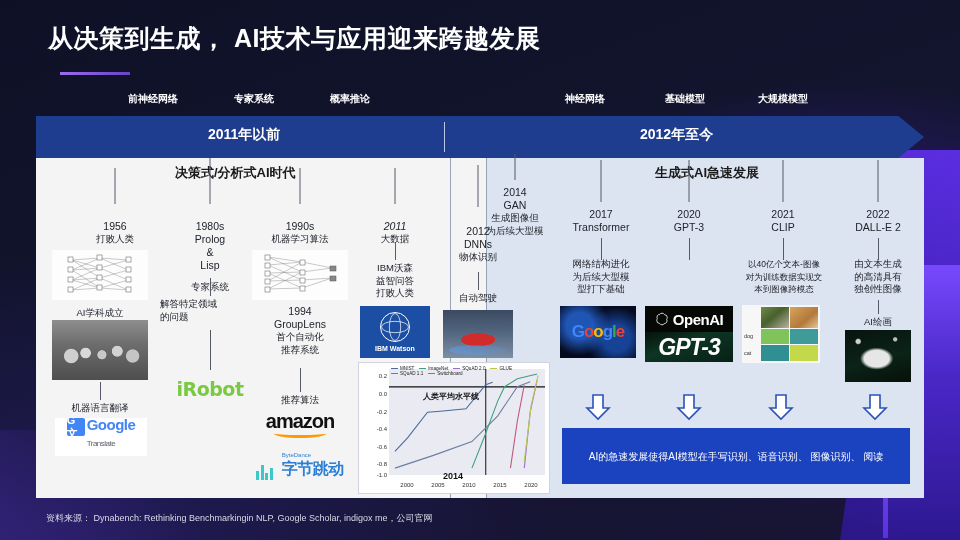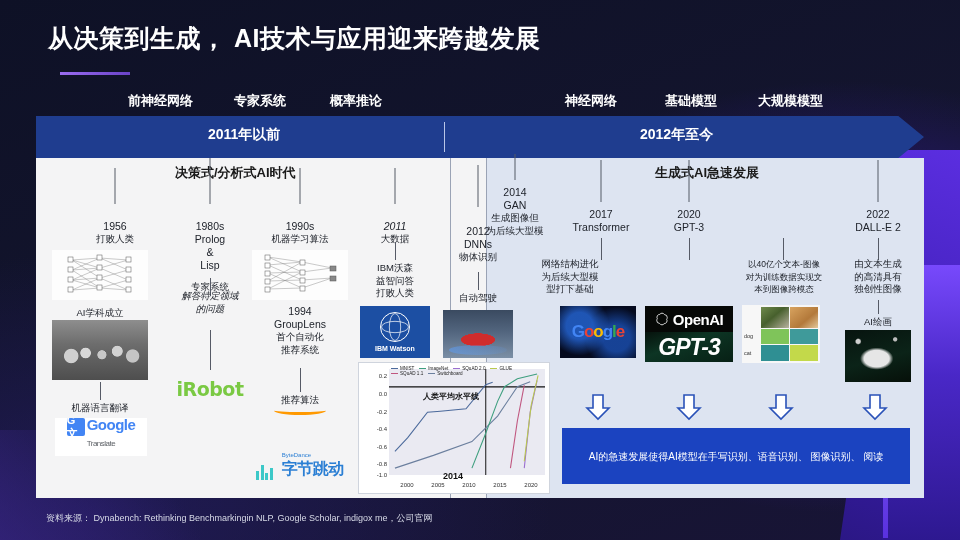--- a/index.html
+++ b/index.html
@@ -55,21 +55,21 @@
   }
   .title-underline {
     position: absolute; left: 60px; top: 72px;
     width: 70px; height: 3px;
     background: linear-gradient(90deg, #9a6cf0, #6a43c8);
   }
 
   
   .era-label {
     position: absolute; top: 92px;
-    font-size: 13px; font-weight: bold; color: #ffffff;
+    font-size: 10px; font-weight: bold; color: #ffffff;
     white-space: nowrap;
   }
 
   
   .banner {
     position: absolute; left: 36px; top: 116px;
     width: 888px; height: 42px;
     background: #1f3d8f;
     clip-path: polygon(0 0, 95.5% 0, 95.5% -28%, 100% 50%, 95.5% 128%, 95.5% 100%, 0 100%);
   }
@@ -414,21 +414,21 @@
 
   <div class="entry" style="left:160px; top:180px; width:100px;">
     <div class="stem" style="top:-22px; height:46px;"></div>
     <div class="yr" style="margin-top:40px;">1980s</div>
     <div class="yr">Prolog</div>
     <div class="yr">&amp;</div>
     <div class="yr">Lisp</div>
     <div class="desc" style="margin-top:9px;">专家系统</div>
   </div>
   <div class="stem" style="position:absolute; left:210px; top:278px; width:1px; height:18px; background:#555a66;"></div>
-  <div class="desc" style="position:absolute; left:160px; top:290px; width:100px; text-align:center; white-space:pre-line;font-style:italic;">解答特定领域
+  <div class="desc" style="position:absolute; left:160px; top:298px; width:100px; white-space:pre-line;">解答特定领域
 的问题</div>
   <div class="stem" style="position:absolute; left:210px; top:330px; width:1px; height:40px; background:#555a66;"></div>
   <div class="irobot" style="position:absolute; left:160px; top:378px; width:100px; text-align:center;">iRobot</div>
 
   <div class="entry" style="left:248px; top:180px; width:104px;">
     <div class="stem" style="top:-12px; height:36px;"></div>
     <div class="yr" style="margin-top:40px;">1990s</div>
     <div class="desc">机器学习算法</div>
   </div>
   <div class="tile" style="left:252px; top:250px; width:96px; height:50px;">
@@ -458,20 +458,21 @@
   </div>
   <div class="entry" style="left:248px; top:305px; width:104px;">
     <div class="yr">1994</div>
     <div class="yr">GroupLens</div>
     <div class="desc">首个自动化</div>
     <div class="desc">推荐系统</div>
   </div>
   <div class="stem" style="position:absolute; left:300px; top:368px; width:1px; height:24px; background:#555a66;"></div>
   <div class="desc" style="position:absolute; left:248px; top:394px; width:104px; text-align:center;">推荐算法</div>
   <div style="position:absolute; left:248px; top:410px; width:104px; text-align:center;">
+    <div class="amazon">amazon</div>
     <div class="amazon-arc"></div>
   </div>
   <div style="position:absolute; left:248px; top:452px; width:104px; display:flex; justify-content:center;">
     <div class="bytedance">
       <span class="bd-bars">
         <i style="height:9px"></i>
           <i style="height:15px"></i>
           <i style="height:7px"></i>
           <i style="height:12px"></i>
       </span>
@@ -586,21 +587,21 @@
     <div class="chart-xtick" style="left:141px">2015</div>
     <div class="chart-xtick" style="left:172px">2020</div>
   </div>
 
   <div class="entry" style="left:553px; top:198px; width:96px;">
     <div class="stem" style="top:-38px; height:42px;"></div>
     <div class="yr" style="margin-top:10px;">2017</div>
     <div class="yr">Transformer</div>
   </div>
   <div class="stem" style="position:absolute; left:601px; top:238px; width:1px; height:22px; background:#555a66;"></div>
-  <div class="entry" style="left:522px; top:258px; width:96px;">
+  <div class="entry" style="left:553px; top:258px; width:96px;">
     <div class="desc">网络结构进化</div>
     <div class="desc">为后续大型模</div>
     <div class="desc">型打下基础</div>
   </div>
   <div class="tile" style="left:560px; top:306px; width:76px; height:52px;">
     <div class="gbrain">
       <span class="gbrain-txt">
         <span style="color:#4285f4">G</span><span style="color:#ea4335">o</span><span style="color:#fbbc05">o</span><span style="color:#4285f4">g</span><span style="color:#34a853">l</span><span style="color:#ea4335">e</span>
       </span>
     </div>
@@ -627,20 +628,25 @@
   </div>
   <div class="tile" style="left:645px; top:332px; width:88px; height:30px;">
     <div class="gpt3">GPT-3</div>
   </div>
   <div class="down-arrow" style="left:676px; top:393px;">
     <svg viewBox="0 0 26 28">
         <polygon points="8,2 18,2 18,15 24,15 13,26 2,15 8,15" fill="#ffffff" stroke="#2a52b8" stroke-width="1.6"></polygon>
       </svg>
   </div>
 
+  <div class="entry" style="left:740px; top:198px; width:86px;">
+    <div class="stem" style="top:-38px; height:42px;"></div>
+    <div class="yr" style="margin-top:10px;">2021</div>
+    <div class="yr">CLIP</div>
+  </div>
   <div class="stem" style="position:absolute; left:783px; top:238px; width:1px; height:22px; background:#555a66;"></div>
   <div class="entry" style="left:726px; top:258px; width:116px;">
     <div class="desc" style="font-size:8.5px;">以40亿个文本-图像</div>
     <div class="desc" style="font-size:8.5px;">对为训练数据实现文</div>
     <div class="desc" style="font-size:8.5px;">本到图像跨模态</div>
   </div>
   <div class="tile" style="left:742px; top:305px; width:78px; height:58px;">
     <div class="clip-wrap">
       <div class="clip-imgs">
         <div style="flex:0 0 16px"></div>

